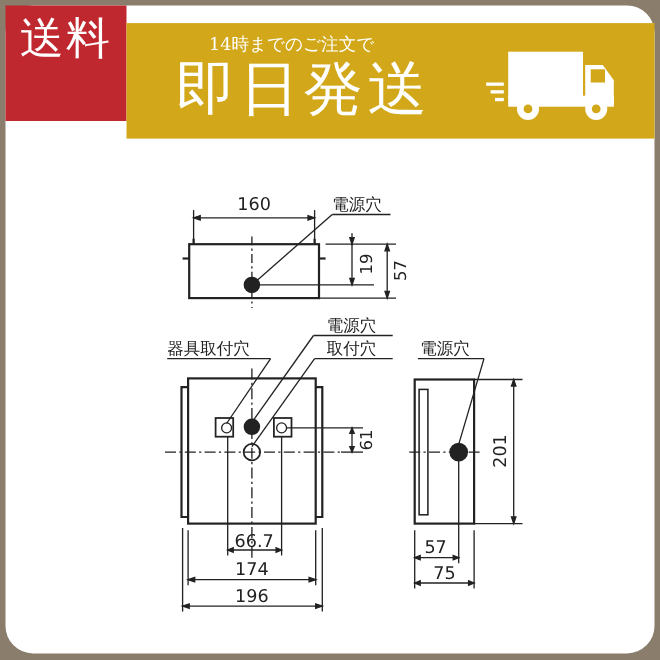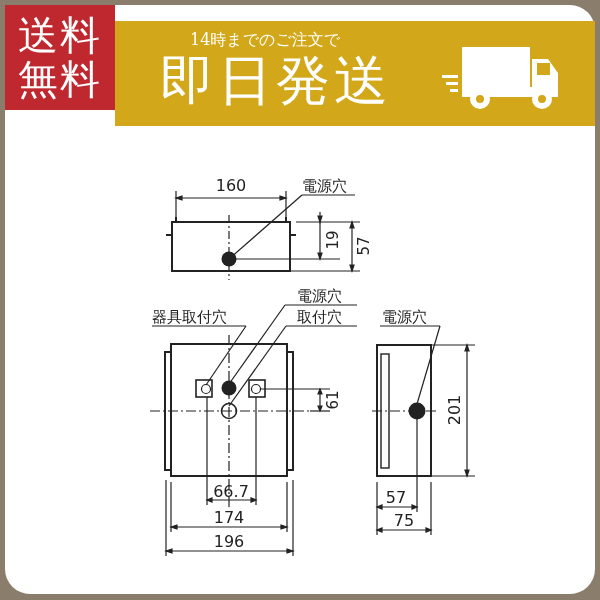--- a/index.html
+++ b/index.html
@@ -15,21 +15,20 @@
     svg.drawing { position: absolute; left: 0; top: 0; }
     .lbl { font-family: "DejaVu Sans", sans-serif; fill: #222; }
   </style>
 </head>
 <body>
 
 <div class="frame">
   <div class="banner">
     <div class="free-ship">
       <div>送料</div>
-      <div>無料</div>
     </div>
     <div class="same-day">
       <div class="subtitle">14時までのご注文で</div>
       <div class="headline">即日発送</div>
       <svg class="truck" width="130" height="70" viewBox="0 0 130 70">
         <rect x="22" y="4" width="68" height="42" fill="#fff"></rect>
         <path d="M92 16 H108 L118 30 V52 H92 Z" fill="#fff"></path>
         <rect x="97" y="20" width="13" height="12" fill="#d2a81a"></rect>
         <rect x="22" y="44" width="96" height="10" fill="#fff"></rect>
         <circle cx="40" cy="56" r="10" fill="#fff"></circle>

